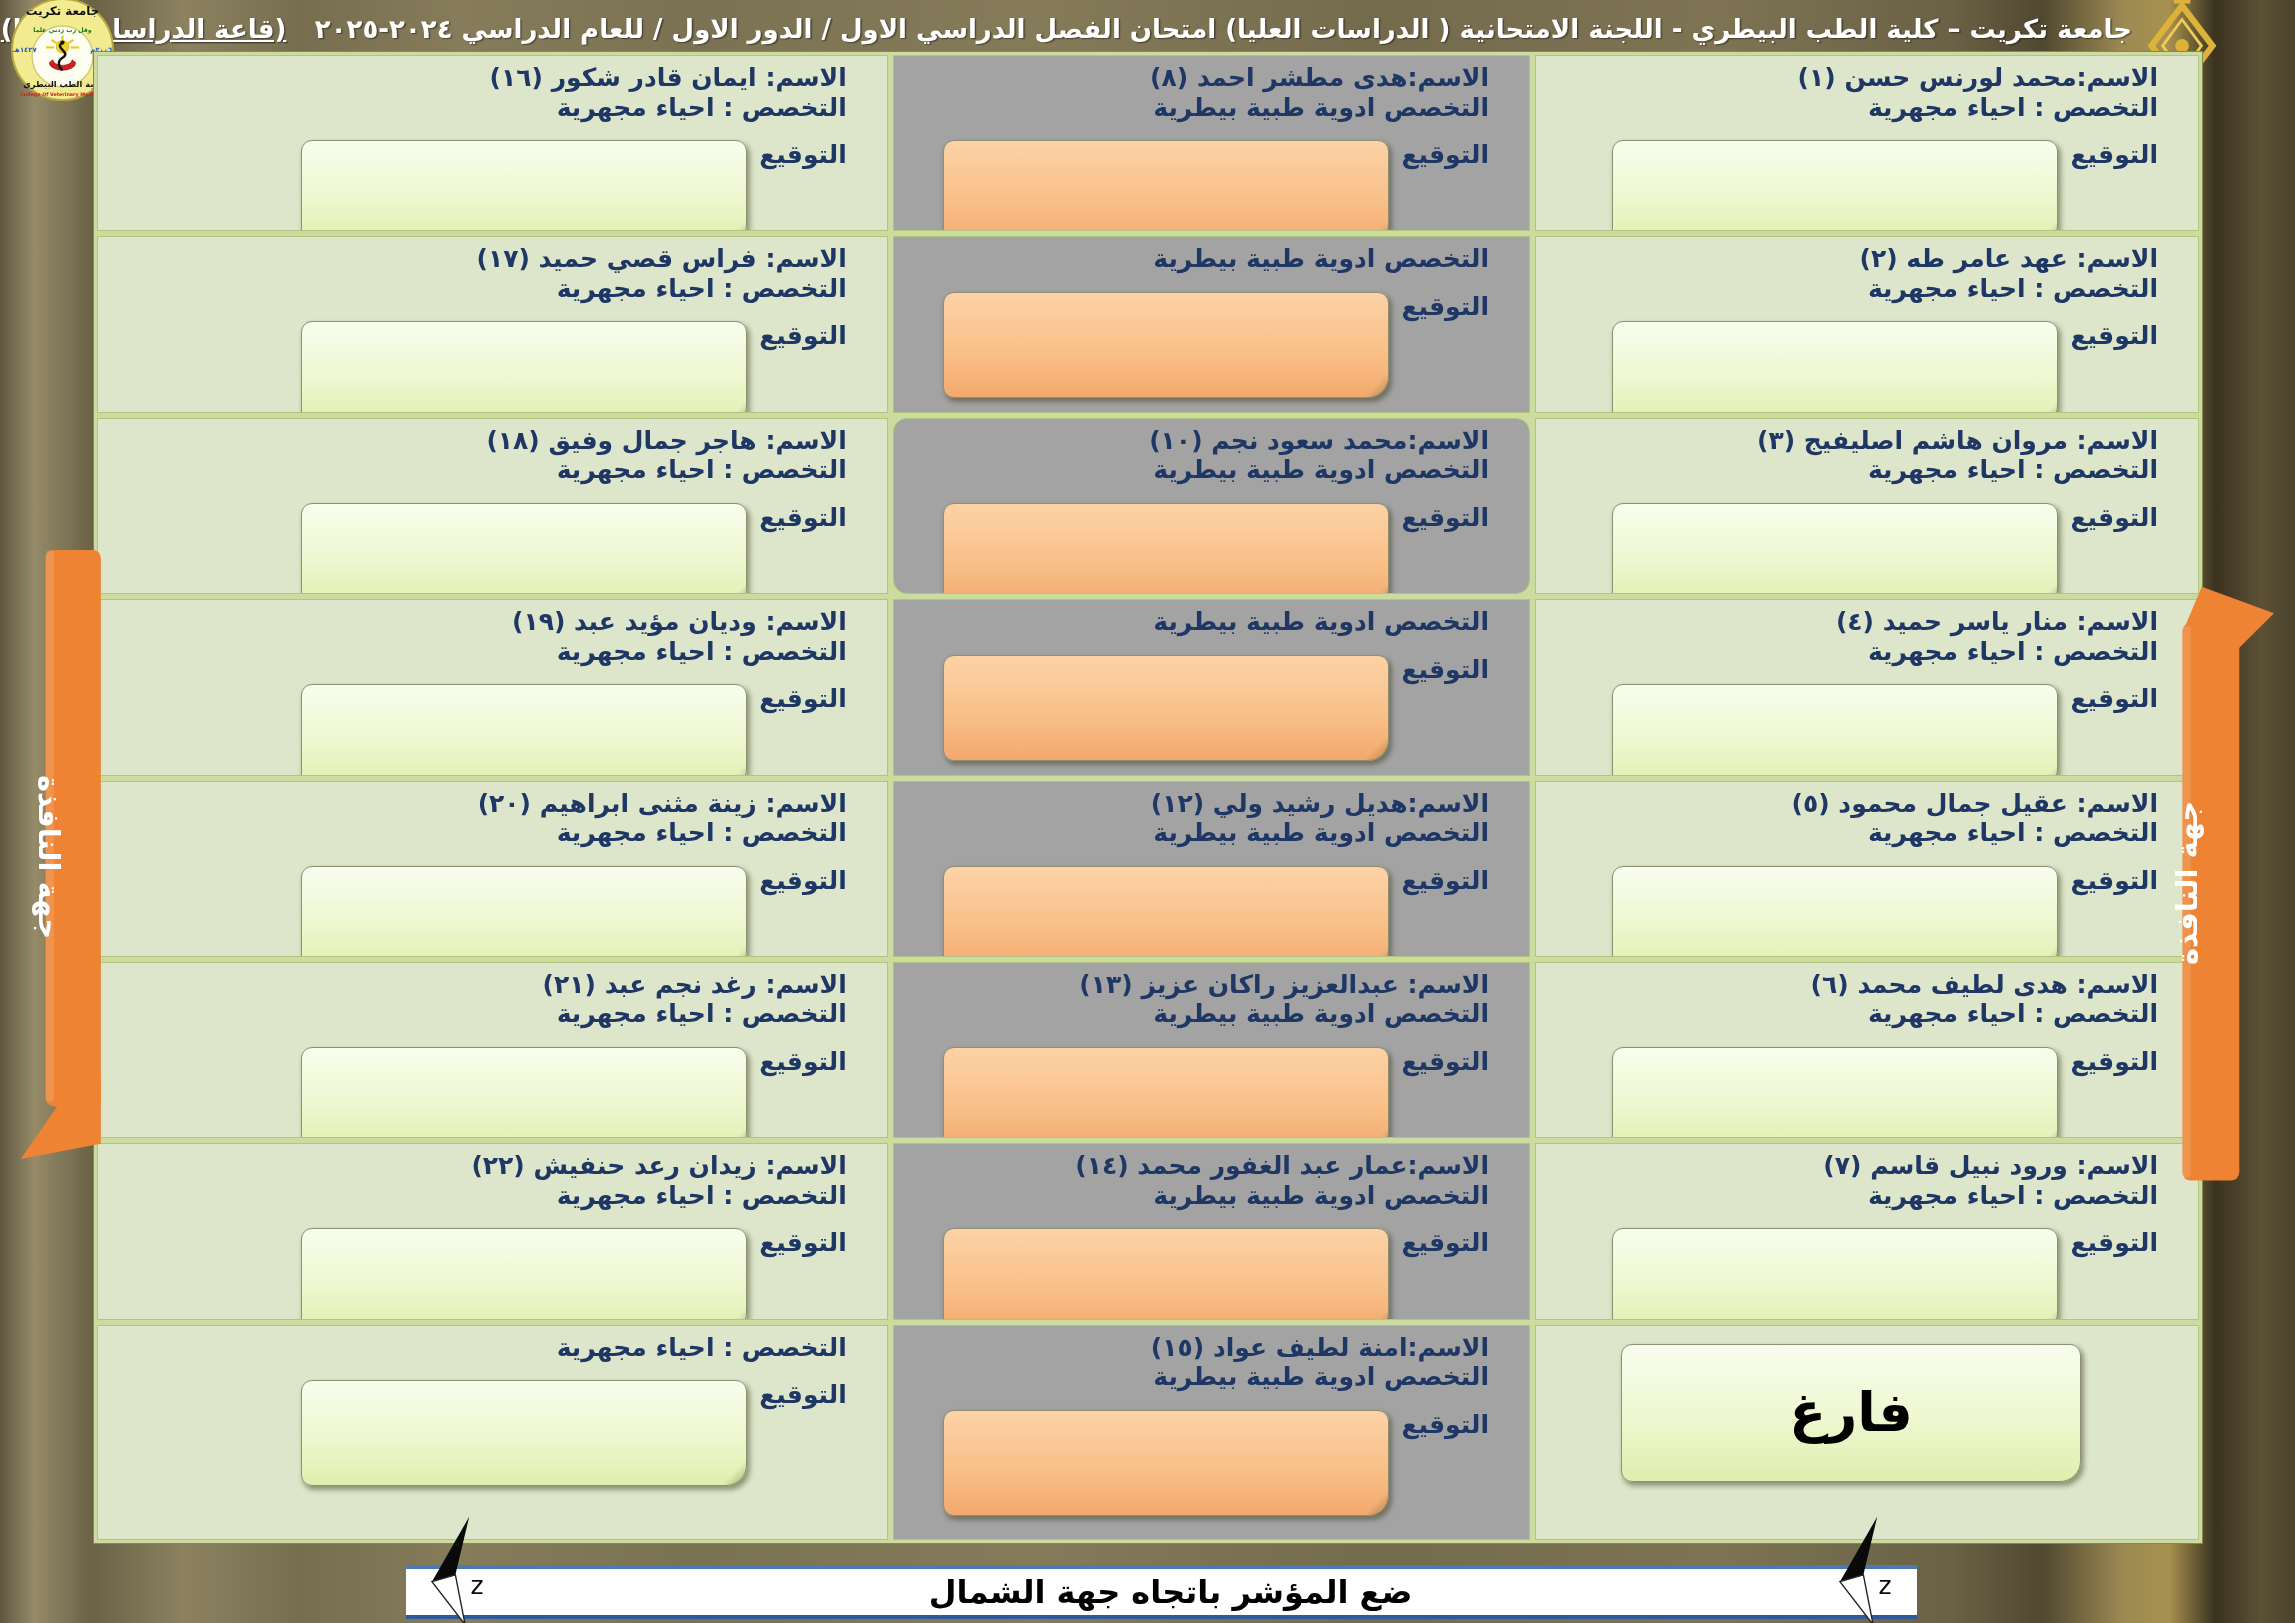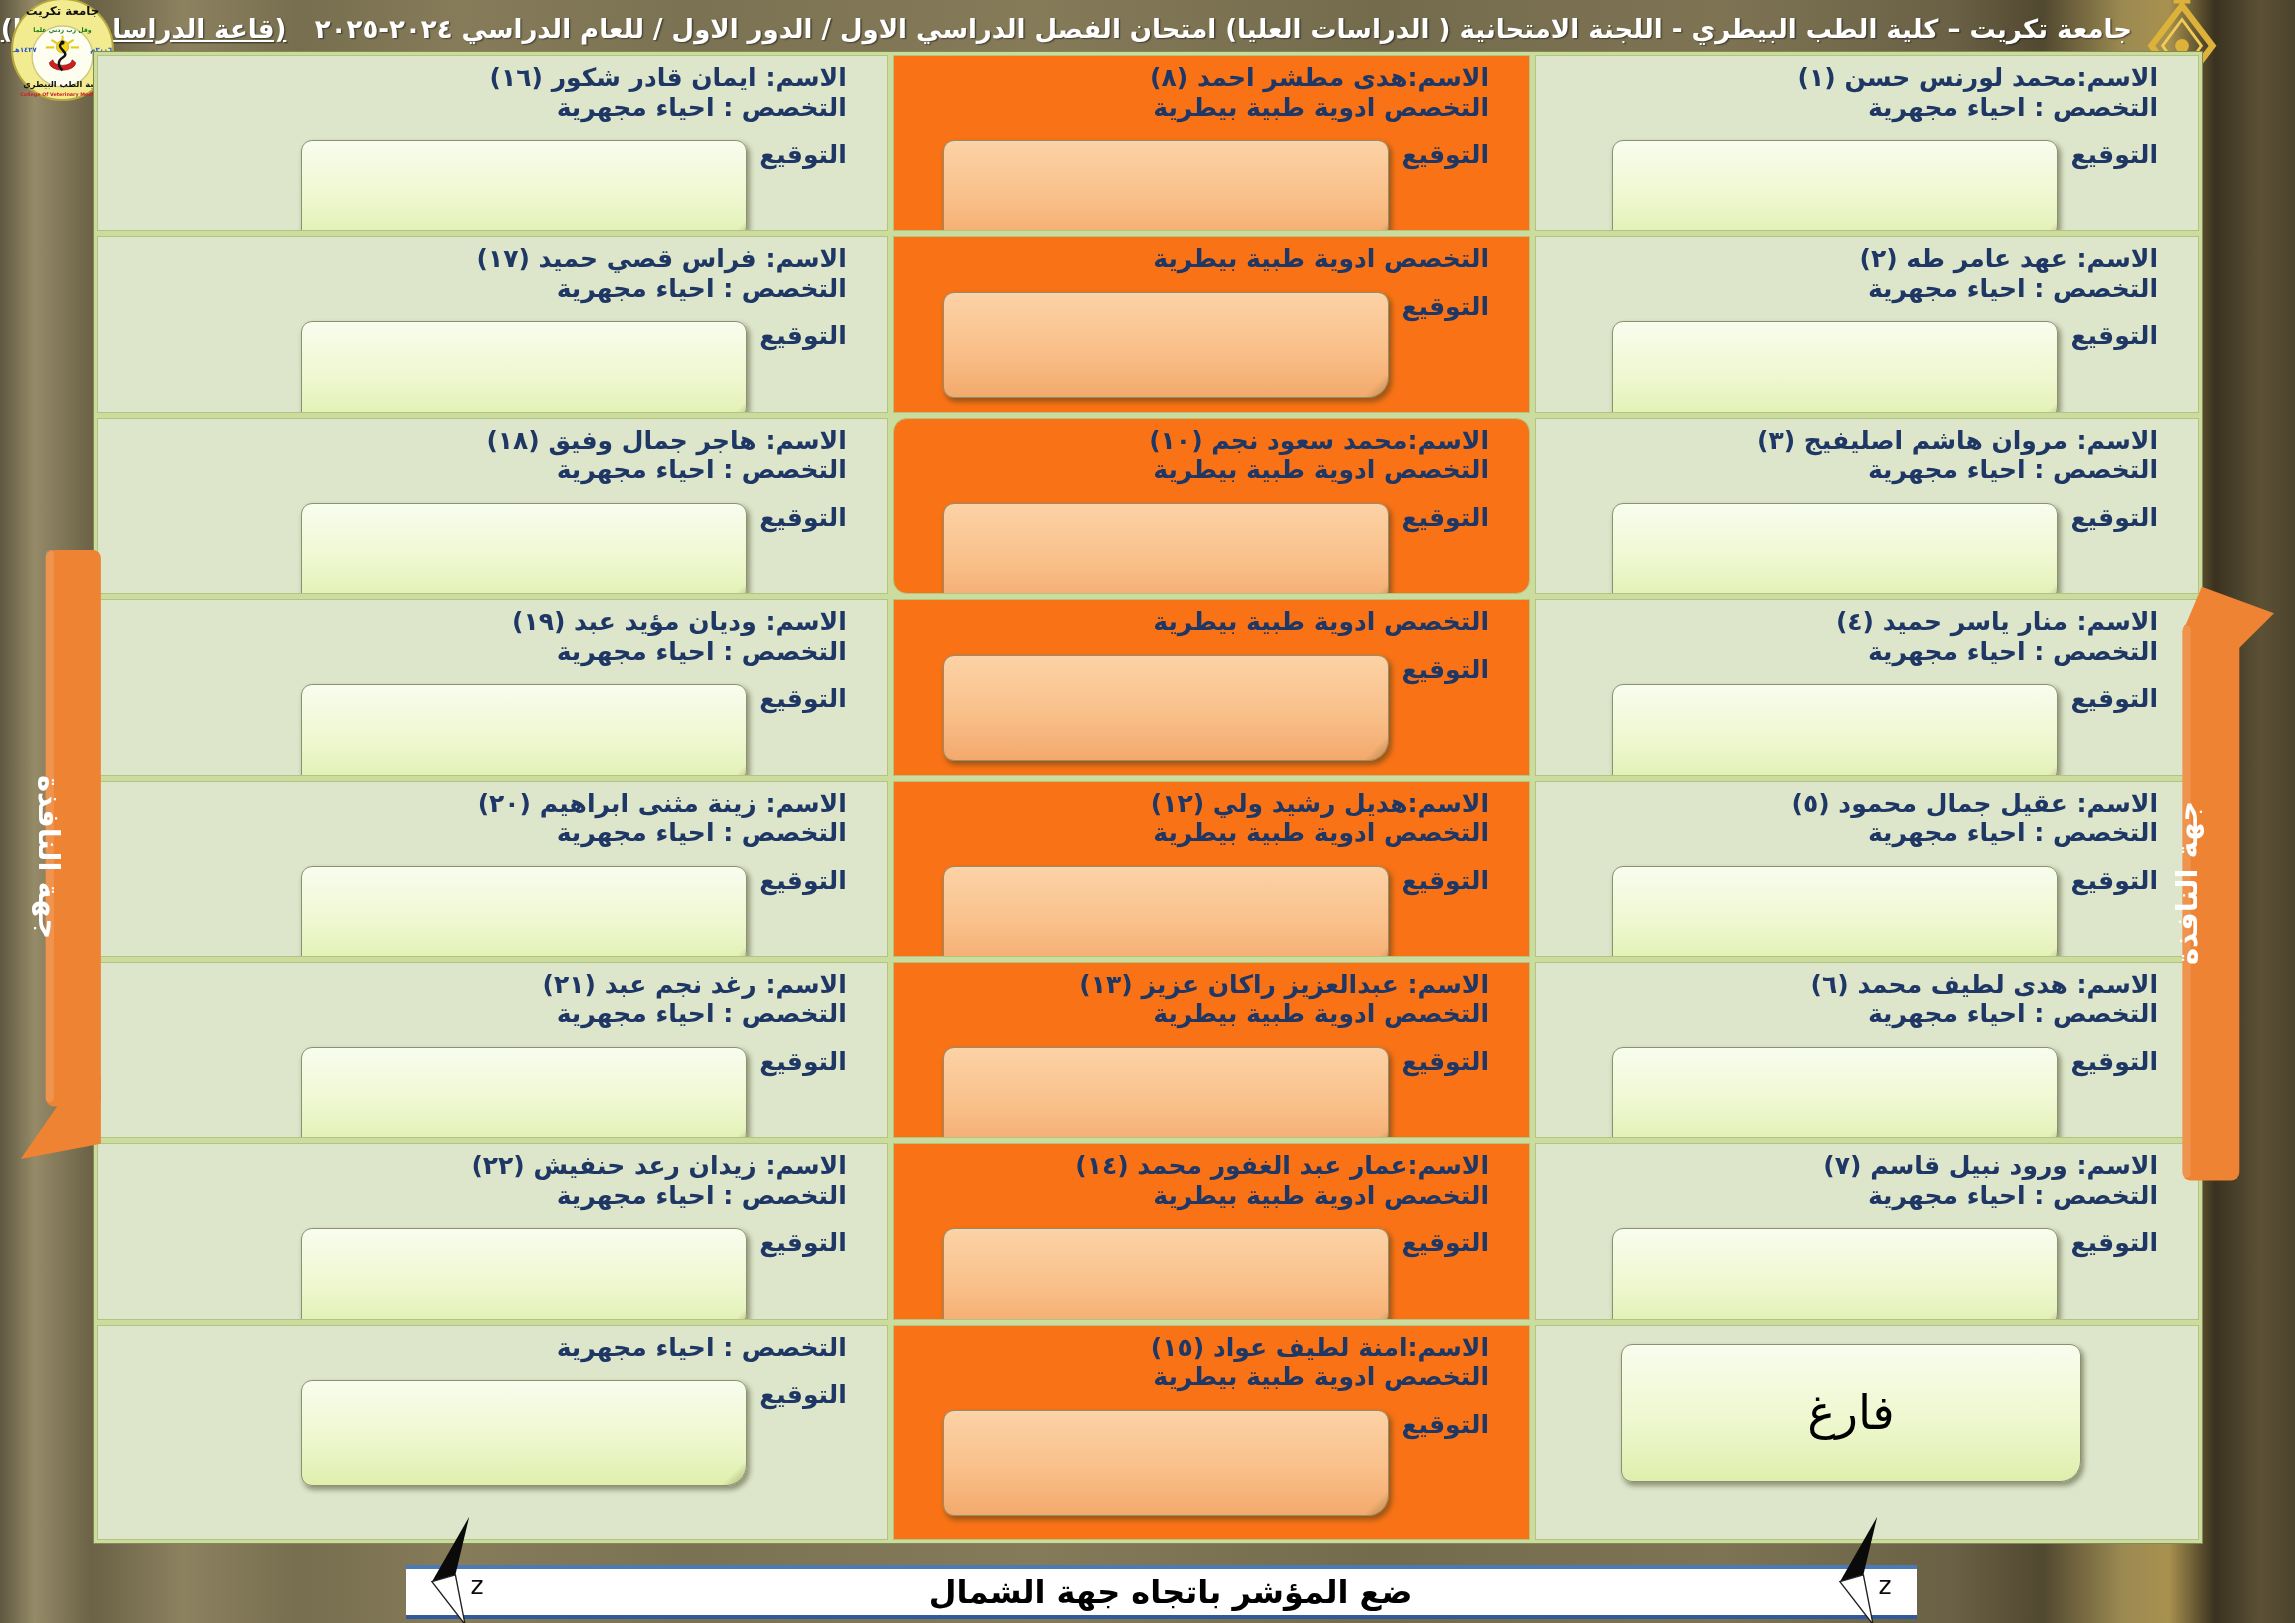--- a/index.html
+++ b/index.html
@@ -28,21 +28,21 @@
     position:absolute;left:94px;top:52px;width:2108px;height:1491px;
     display:grid;direction:rtl;
     grid-template-columns:0.965fr 0.926fr 1.149fr;
     grid-template-rows:repeat(7,1fr) 1.22fr;
     gap:4.9px;background:#ccdb9e;border:3.5px solid #ccdb9e;
     outline:1.4px solid #7e8d4f;box-sizing:border-box;z-index:1;
   }
   .cell{position:relative;box-sizing:border-box;padding:7px 40px 5.6px 8.3px;
     direction:rtl;overflow:hidden;border:0.7px solid #b3c47e;}
   .cell.green{background:#dde6ca;}
-  .cell.peach{background:#f97316;}
+  .cell.peach{background:#a3a3a3;}
   .cell .name,.cell .spec,.cell .sig-label{
     font-size:25px;font-weight:bold;color:#1e3765;text-align:right;
     white-space:nowrap;line-height:1.18;
   }
   .sig-row{display:flex;direction:rtl;align-items:flex-start;margin-top:18px;gap:12.5px;}
   .sig-box{
     width:444px;height:104px;border:0.7px solid #8f8f72;
     border-radius:11px 11px 21px 11px;
     box-shadow:2.8px 3.5px 4.9px rgba(50,50,20,.45);
     position:relative;flex:none;
@@ -53,21 +53,21 @@
     background:linear-gradient(315deg, rgba(90,90,40,.35) 12%, rgba(0,0,0,0) 55%);
   }
   .sig-green{background:linear-gradient(180deg,#f8fdee 0%,#eef7cf 55%,#dfefad 100%);}
   .sig-peach{background:linear-gradient(180deg,#fcd2a6 0%,#f9c08a 55%,#f3a96c 100%);}
   .cell.empty-cell{display:flex;justify-content:center;align-items:flex-start;padding-top:18px;}
   .empty-box{
     width:458px;height:136px;border:0.7px solid #8f8f72;
     border-radius:11px 11px 21px 11px;
     box-shadow:2.8px 3.5px 4.9px rgba(50,50,20,.45);
     display:flex;align-items:center;justify-content:center;
-    font-size:47px;font-weight:normal;color:#000;
+    font-size:54px;font-weight:bold;color:#000;
   }
   
   .ribbon{position:absolute;z-index:5;}
   .ribbon-left{left:18px;top:547px;width:87px;height:619px;}
   .ribbon-right{left:2178px;top:584px;width:99px;height:598px;}
   .ribbon-label{
     position:absolute;left:50%;top:50%;color:#ffffff;font-weight:bold;
     font-size:29px;white-space:nowrap;letter-spacing:0.7px;
   }
   .ribbon-left .ribbon-label{transform:translate(-58%,-50%) rotate(90deg);}

